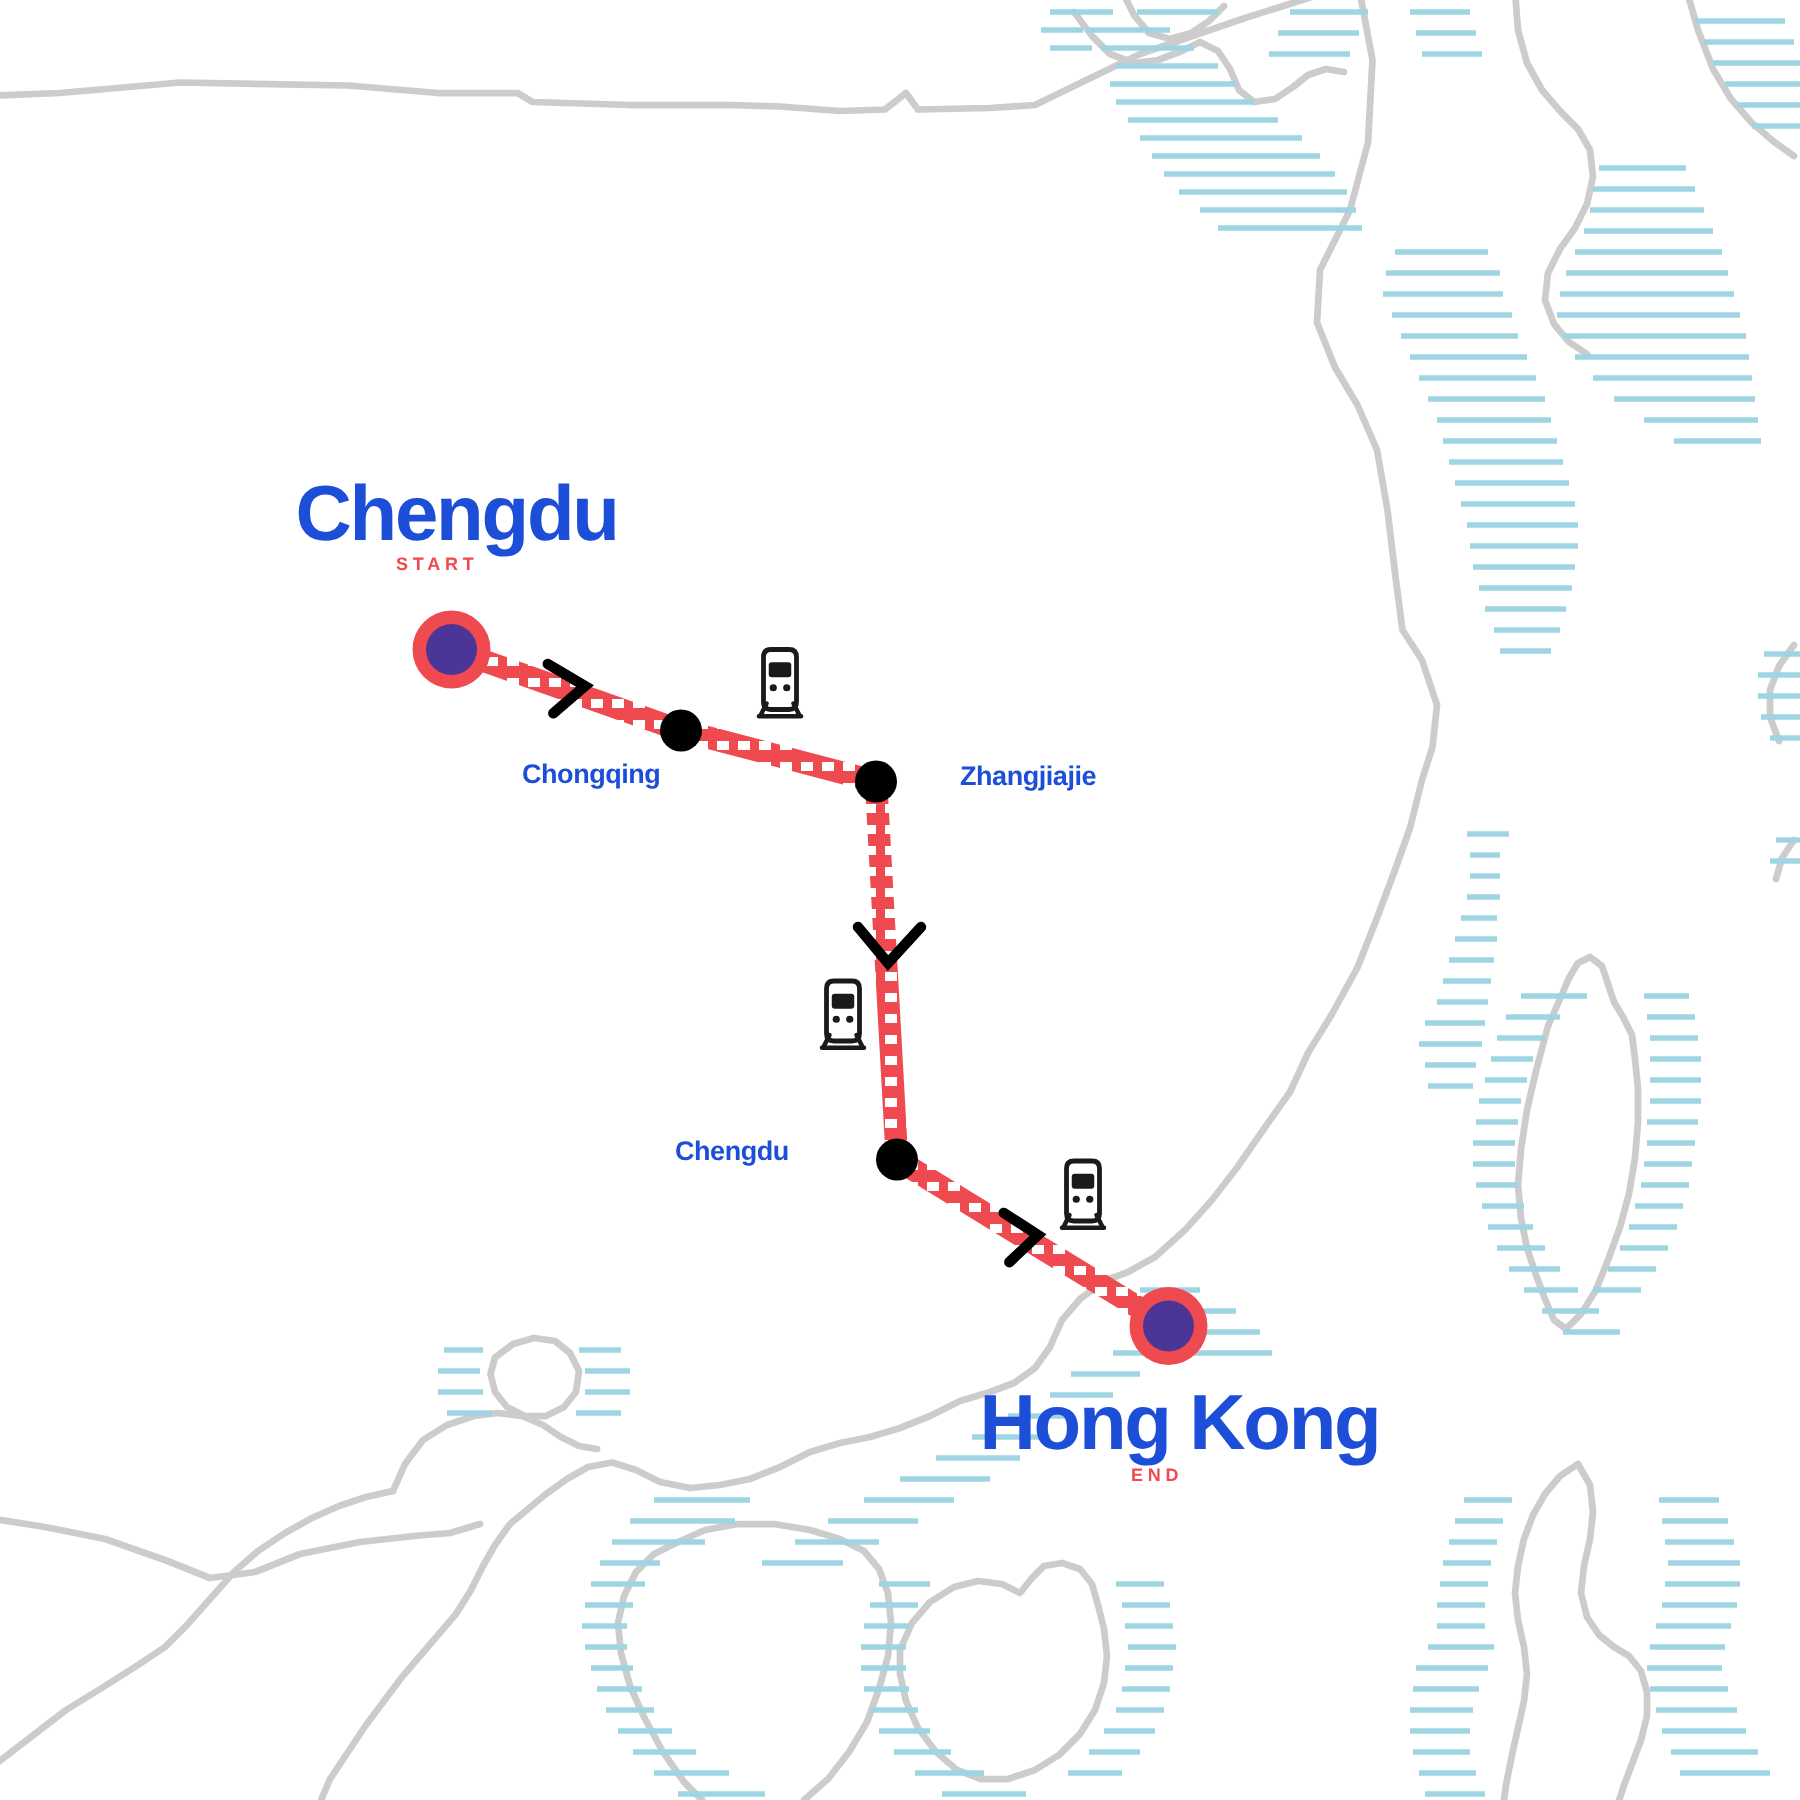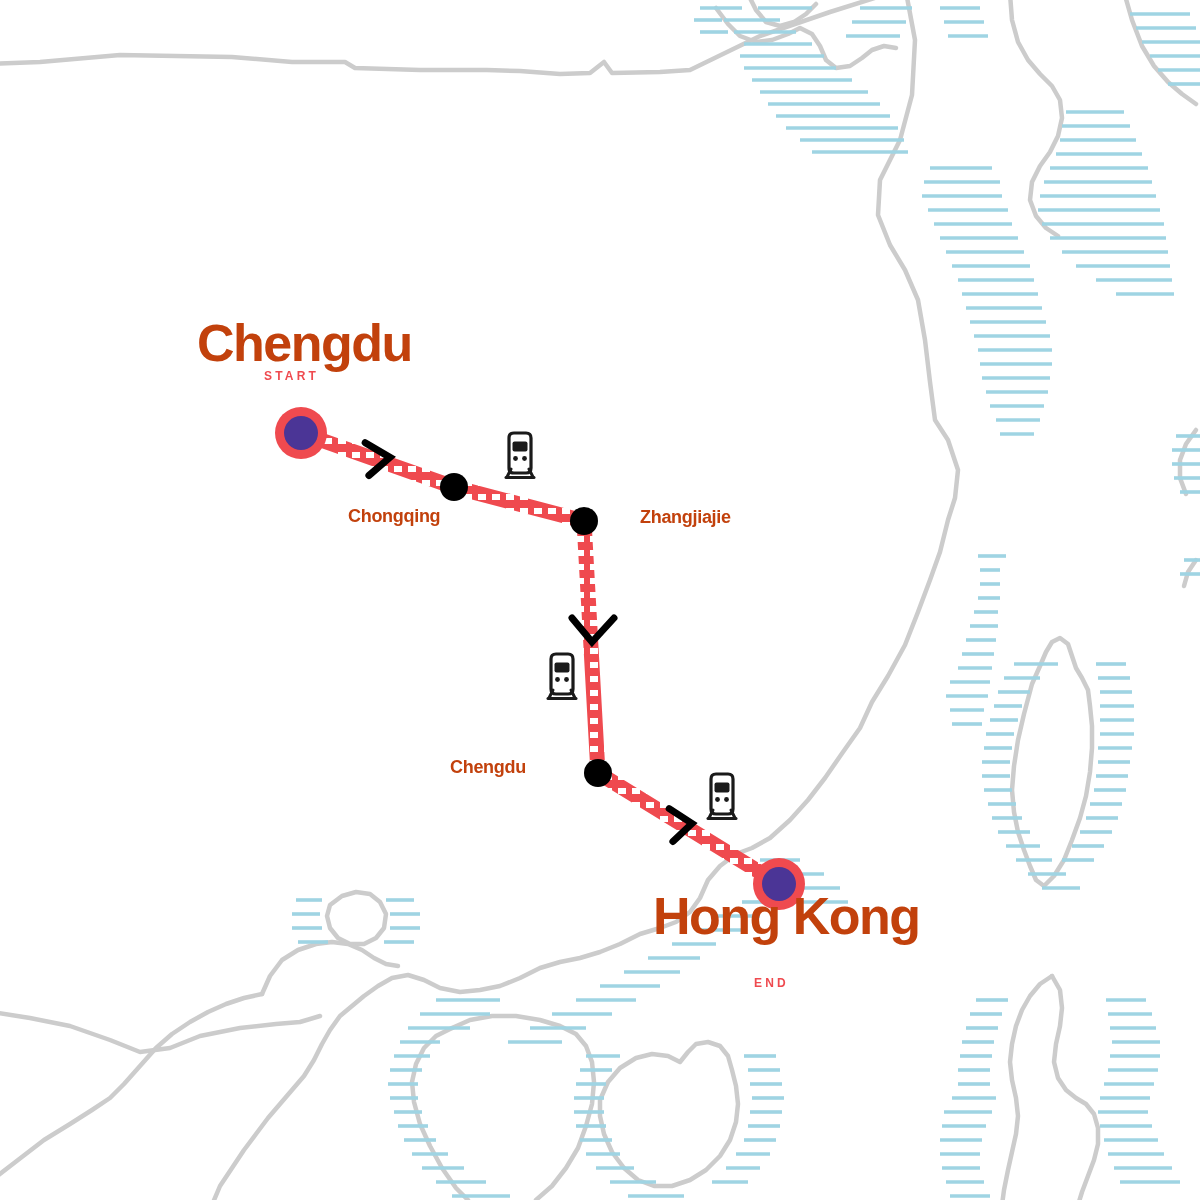--- a/index.html
+++ b/index.html
@@ -21,21 +21,21 @@
   #map-svg {
     position: absolute;
     left: 0;
     top: 0;
     width: 1200px;
     height: 1200px;
     display: block;
   }
   .city-label {
     position: absolute;
-    color: #c2410c;
+    color: #1d4ed8;
     font-weight: 700;
     white-space: nowrap;
     letter-spacing: -0.5px;
     line-height: 1;
     text-align: right;
   }
   .terminus-name {
     font-size: 52px;
     letter-spacing: -1.5px;
   }
@@ -418,16 +418,16 @@
 
   <div class="city-label terminus-name" style="left:197px; top:317px;">Chengdu</div>
   <div class="terminus-sub" style="left:264px; top:370px;">START</div>
 
   <div class="city-label stop-name" style="left:348px; top:507px;">Chongqing</div>
 
   <div class="city-label stop-name" style="left:640px; top:508px;">Zhangjiajie</div>
 
   <div class="city-label stop-name" style="left:450px; top:758px;">Chengdu</div>
 
-  <div class="city-label terminus-name" style="left:653px; top:890px;">Hong Kong</div>
+  <div class="city-label terminus-name" style="left:653px; top:923px;">Hong Kong</div>
   <div class="terminus-sub" style="left:754px; top:977px;">END</div>
 
 </div>
 
 </body></html>

